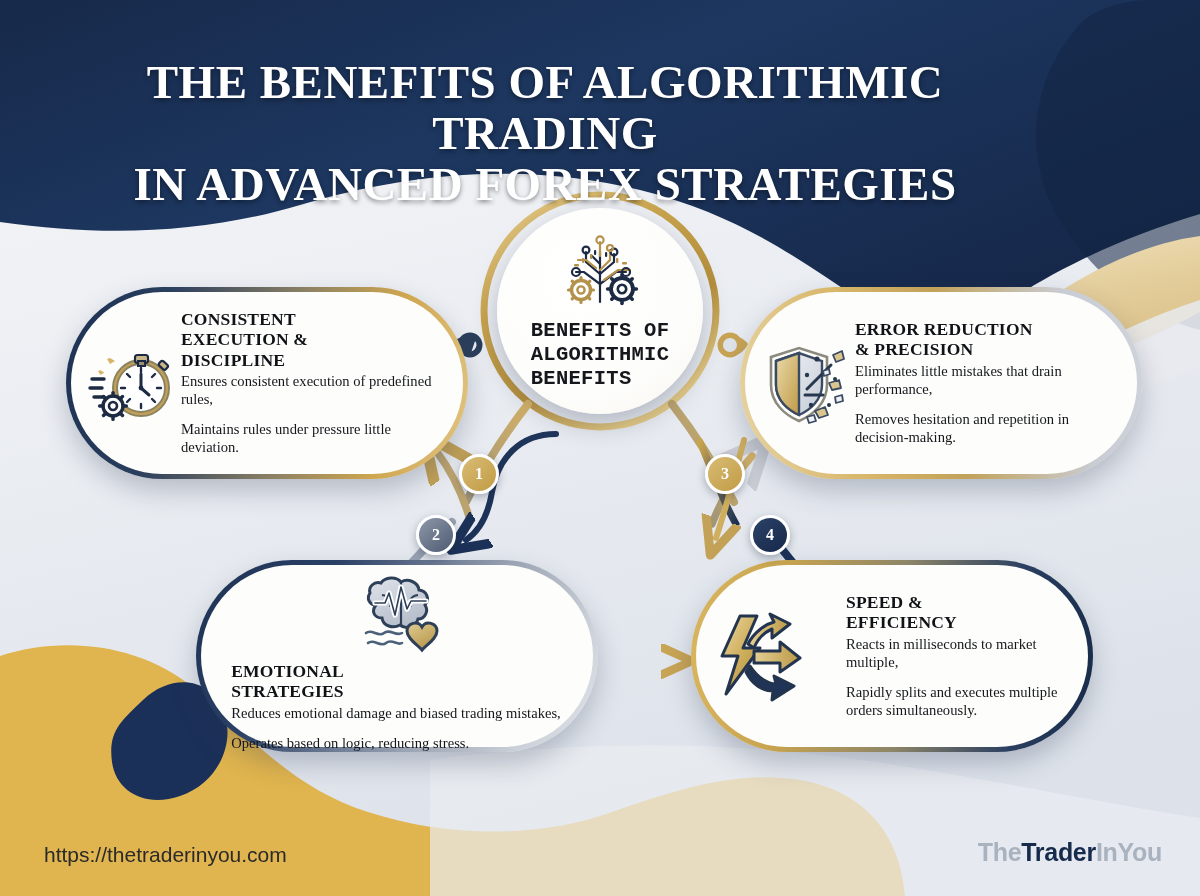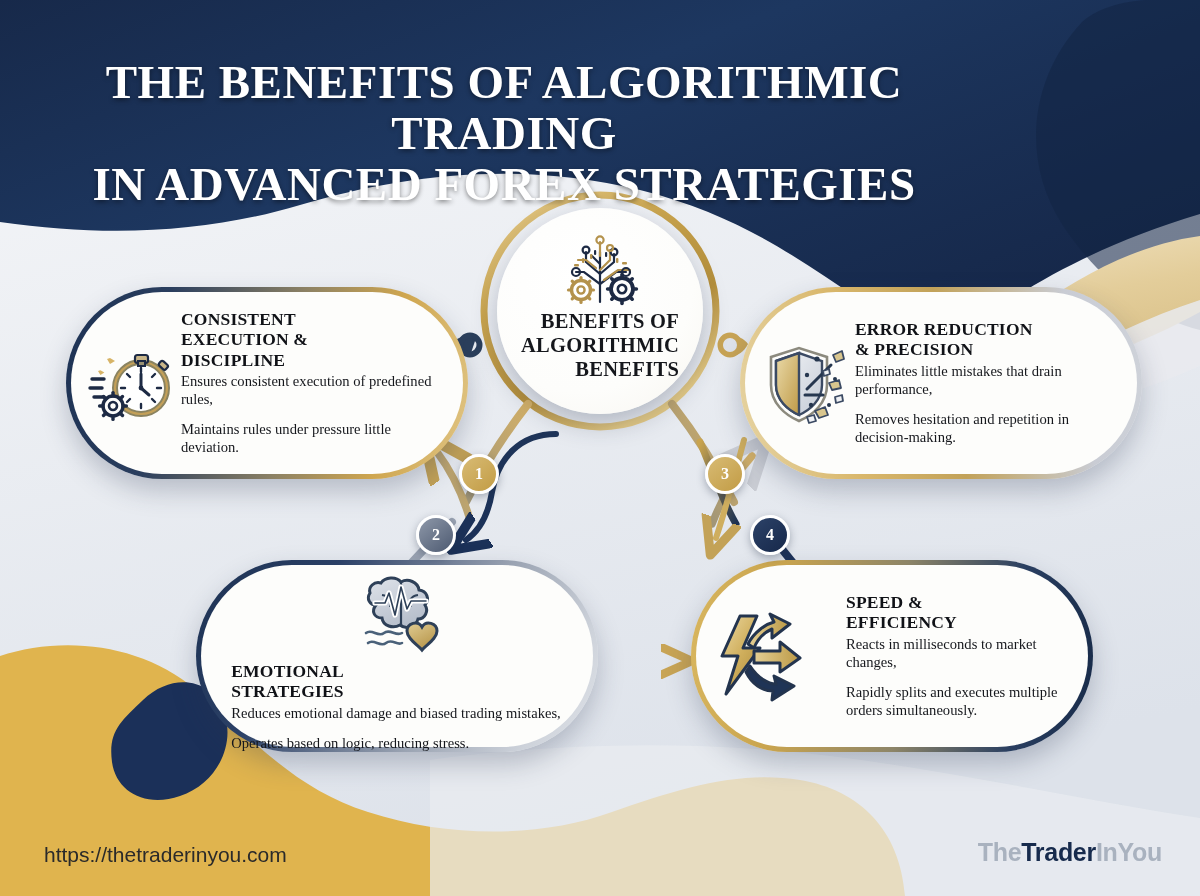--- a/index.html
+++ b/index.html
@@ -8,34 +8,34 @@
   #stage{position:relative;width:1200px;height:896px;overflow:hidden;
          background:linear-gradient(160deg,#eef1f5 0%,#dfe4ec 40%,#e7eaf0 70%,#f2f3f6 100%);}
 
   
   .bg-svg{position:absolute;inset:0;width:1200px;height:896px;}
 
   
   #title{position:absolute;left:0;top:26px;width:1008px;text-align:center;z-index:6;
          color:#ffffff;font-family:"Liberation Serif",serif;font-weight:700;
          font-size:47px;line-height:1.08;letter-spacing:.5px;
-         text-shadow:0 2px 5px rgba(0,0,0,.45);}
+         text-shadow:0 2px 5px rgba(0,0,0,.45);padding-left:41px;}
   #title .l2{display:block;}
 
   
   .conn-svg{position:absolute;inset:0;width:1200px;height:896px;z-index:3;}
 
   
   #hub{position:absolute;left:497px;top:208px;width:206px;height:206px;z-index:8;
        border-radius:50%;
        background:radial-gradient(circle at 40% 34%,#ffffff 0%,#fdfdfb 62%,#f7f5ef 100%);
        box-shadow:0 0 0 9px rgba(200,162,78,.0),0 10px 26px rgba(40,50,75,.28);
        display:flex;flex-direction:column;align-items:center;justify-content:flex-start;}
   .hub-icon{margin-top:22px;width:108px;height:76px;}
-  .hub-title{margin-top:3px;text-align:right;font-family:Liberation Serif, serif;
+  .hub-title{margin-top:13px;text-align:left;font-family:Liberation Mono, monospace;
              font-weight:700;font-size:20.5px;line-height:1.18;color:#15171c;
              letter-spacing:.3px;padding:0 12px;}
 
   
   .card{position:absolute;z-index:5;border-radius:999px;padding:5px;
         box-shadow:0 12px 26px rgba(44,56,82,.26);}
   .card-inner{width:100%;height:100%;border-radius:999px;background:#fdfdfb;
         display:flex;align-items:center;box-sizing:border-box;}
   .card-ico{flex:0 0 auto;display:flex;align-items:center;justify-content:center;}
   .card-txt{flex:1 1 auto;padding-right:16px;}
@@ -459,21 +459,21 @@
           <path d="M40,58 C48,70 58,76 66,76 L64,68 L84,78 L62,92 L63,83
                    C52,83 42,76 36,64 Z" fill="#1f3456" stroke="#23344e" stroke-width="3" stroke-linejoin="round"></path>
         </svg>
       </div>
       <div class="card-txt">
         <div class="c-head">
           <div>SPEED &amp;</div>
           <div>EFFICIENCY</div>
         </div>
         <div class="c-body">
-          <span>Reacts in milliseconds to market changes,</span>
+          <span>Reacts in milliseconds to market multiple,</span>
           <span class="p2">Rapidly splits and executes multiple orders simultaneously.</span>
         </div>
       </div>
     </div>
   </div>
 
   <div class="badge" id="badge1">
     <span>1</span>
   </div>
   <div class="badge" id="badge2">

